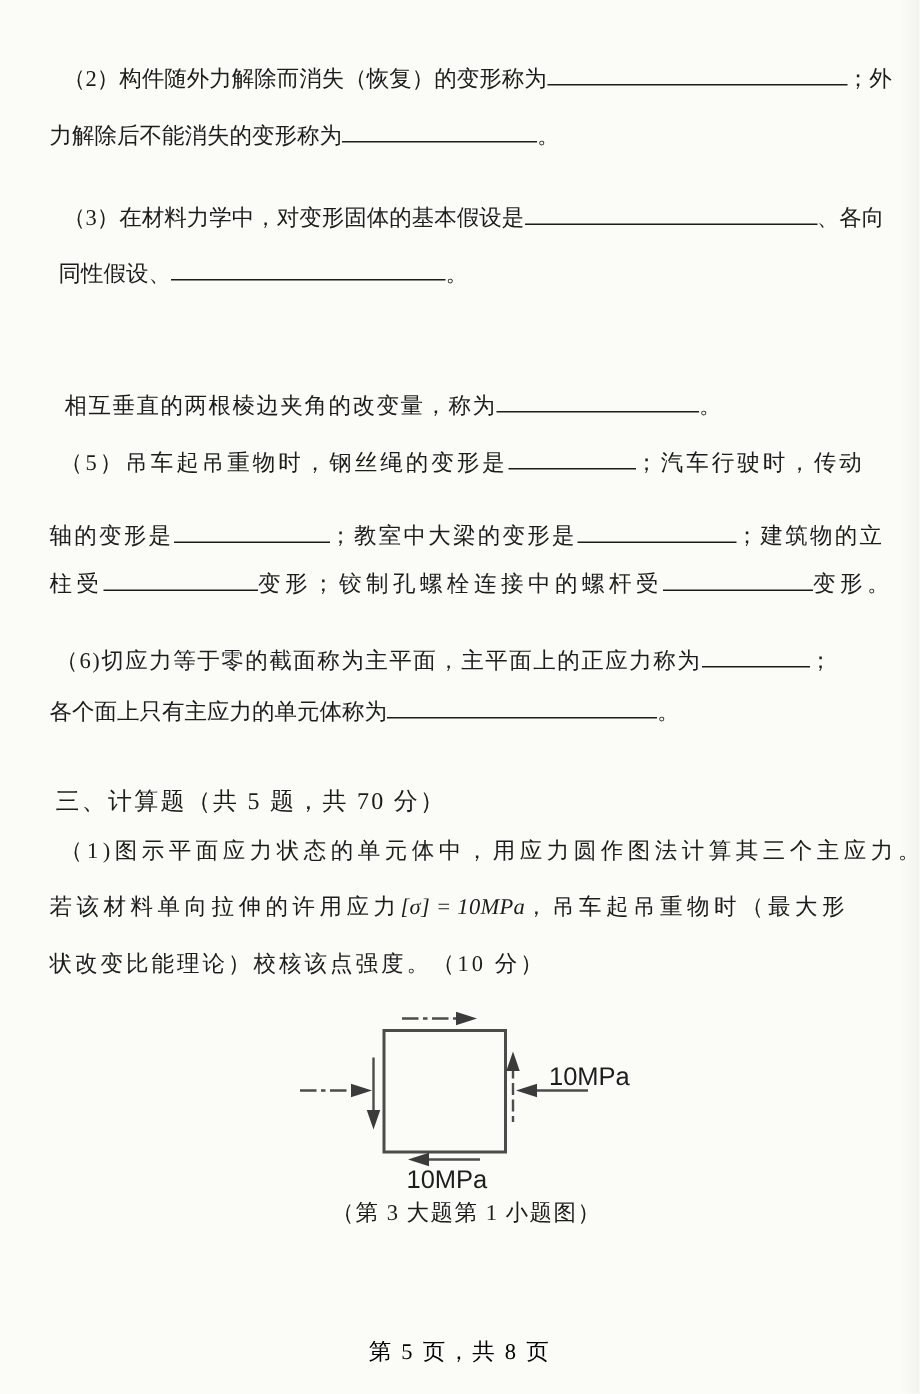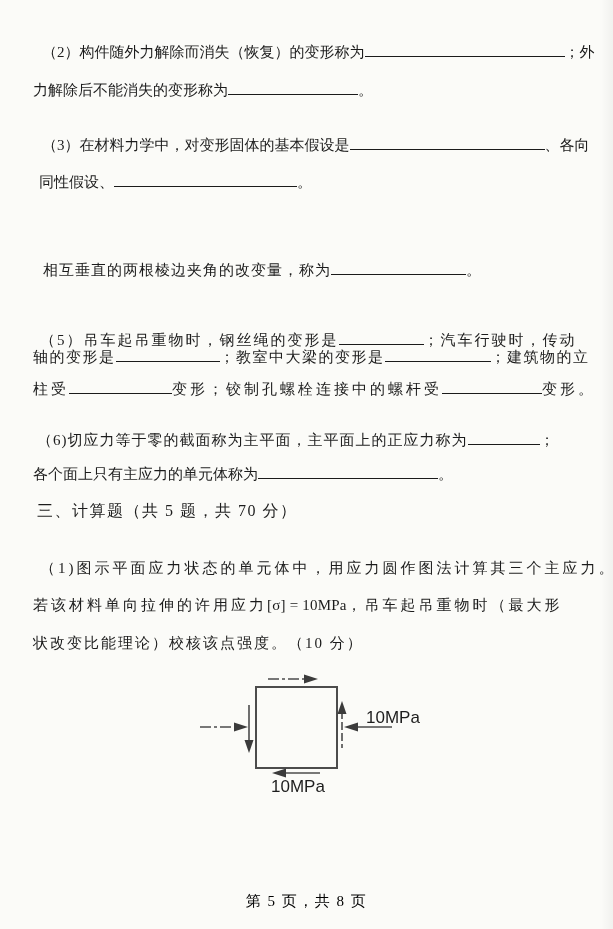--- a/index.html
+++ b/index.html
@@ -13,21 +13,21 @@
   .page{position:absolute;inset:0}
   .line{
     position:absolute;white-space:nowrap;
     font-size:15px;line-height:20px;text-align:center;
   }
   .blank{
     display:inline-block;
     border-bottom:1.6px solid #1b1b1b;
     height:15px;vertical-align:baseline;
   }
-  .math{letter-spacing:0.2px}
+  .math{font-style:italic;letter-spacing:0.2px}
   .heading{font-size:16px;letter-spacing:1.5px}
   .caption{
     position:absolute;top:799px;left:150px;width:322px;
     text-align:center;font-size:15px;letter-spacing:1px;
   }
   .footer{
     position:absolute;top:892px;left:0;width:613px;
     text-align:center;font-size:15px;letter-spacing:1.5px;color:#000000;
   }
   .diagram{position:absolute;top:655px;left:150px}
@@ -43,28 +43,28 @@
 <div class="page">
 
   <div class="line" style="top:41px;left:42px"><span>（2）构件随外力解除而消失（恢复）的变形称为</span><span class="blank" style="width:200px"></span><span>；外</span></div>
   <div class="line" style="top:79px;left:33px"><span>力解除后不能消失的变形称为</span><span class="blank" style="width:130px"></span><span>。</span></div>
 
   <div class="line" style="top:134px;left:42px"><span>（3）在材料力学中，对变形固体的基本假设是</span><span class="blank" style="width:195px"></span><span>、各向</span></div>
   <div class="line" style="top:171px;left:39px"><span>同性假设、</span><span class="blank" style="width:183px"></span><span>。</span></div>
 
   <div class="line" style="top:259px;left:43px;letter-spacing:1px"><span>相互垂直的两根棱边夹角的改变量，称为</span><span class="blank" style="width:135px"></span><span>。</span></div>
 
-  <div class="line" style="top:329px;left:40px;letter-spacing:2px"><span>（5）吊车起吊重物时，钢丝绳的变形是</span><span class="blank" style="width:85px"></span><span>；汽车行驶时，传动</span></div>
+  <div class="line" style="top:297px;left:40px;letter-spacing:2px"><span>（5）吊车起吊重物时，钢丝绳的变形是</span><span class="blank" style="width:85px"></span><span>；汽车行驶时，传动</span></div>
   <div class="line" style="top:378px;left:33px;letter-spacing:3px"><span>柱受</span><span class="blank" style="width:103px"></span><span>变形；铰制孔螺栓连接中的螺杆受</span><span class="blank" style="width:100px"></span><span>变形。</span></div>
   <div class="line" style="top:346px;left:33px;letter-spacing:1.5px"><span>轴的变形是</span><span class="blank" style="width:104px"></span><span>；教室中大梁的变形是</span><span class="blank" style="width:106px"></span><span>；建筑物的立</span></div>
 
   <div class="line" style="top:429px;left:37px;letter-spacing:1px"><span>（6)切应力等于零的截面称为主平面，主平面上的正应力称为</span><span class="blank" style="width:72px"></span><span>；</span></div>
   <div class="line" style="top:463px;left:33px"><span>各个面上只有主应力的单元体称为</span><span class="blank" style="width:180px"></span><span>。</span></div>
 
-  <div class="line heading" style="top:501px;left:37px">三、计算题（共 5 题，共 70 分）</div>
+  <div class="line heading" style="top:525px;left:37px">三、计算题（共 5 题，共 70 分）</div>
   <div class="line" style="top:558px;left:40px;letter-spacing:3px">（1)图示平面应力状态的单元体中，用应力圆作图法计算其三个主应力。</div>
   <div class="line" style="top:595px;left:33px;letter-spacing:3px"><span>若该材料单向拉伸的许用应力</span><span class="math">[σ] = 10MPa</span><span>，吊车起吊重物时（最大形</span></div>
   <div class="line" style="top:633px;left:33px;letter-spacing:2px">状改变比能理论）校核该点强度。（10 分）</div>
 
   <svg class="diagram" width="322" height="150" viewBox="150 655 322 150">
     <rect x="256" y="687" width="81" height="81" fill="none" stroke="#4c4c4c" stroke-width="2"></rect>
 
     <g>
       <line x1="268" y1="679" x2="310" y2="679" stroke="#4c4c4c" stroke-width="1.6" stroke-dasharray="11 3 3 3"></line>
       <polygon points="318,679 304,674.5 304,683.5" fill="#3b3b3b"></polygon>
@@ -92,17 +92,18 @@
 
     <g>
       <line x1="351" y1="727" x2="392" y2="727" stroke="#4c4c4c" stroke-width="1.6"></line>
       <polygon points="344,727 358,722.5 358,731.5" fill="#3b3b3b"></polygon>
     </g>
 
     <text x="366" y="723" font-family="Liberation Sans, DejaVu Sans, sans-serif" font-size="17" fill="#1d1d1d">10MPa</text>
     <text x="271" y="792" font-family="Liberation Sans, DejaVu Sans, sans-serif" font-size="17" fill="#1d1d1d">10MPa</text>
   </svg>
 
+  <div class="caption">（第 3 大题第 1 小题图）</div>
 
   <div class="footer">第 5 页，共 8 页</div>
 
   <div class="edge-shade"></div>
 </div>
 
 </body></html>

